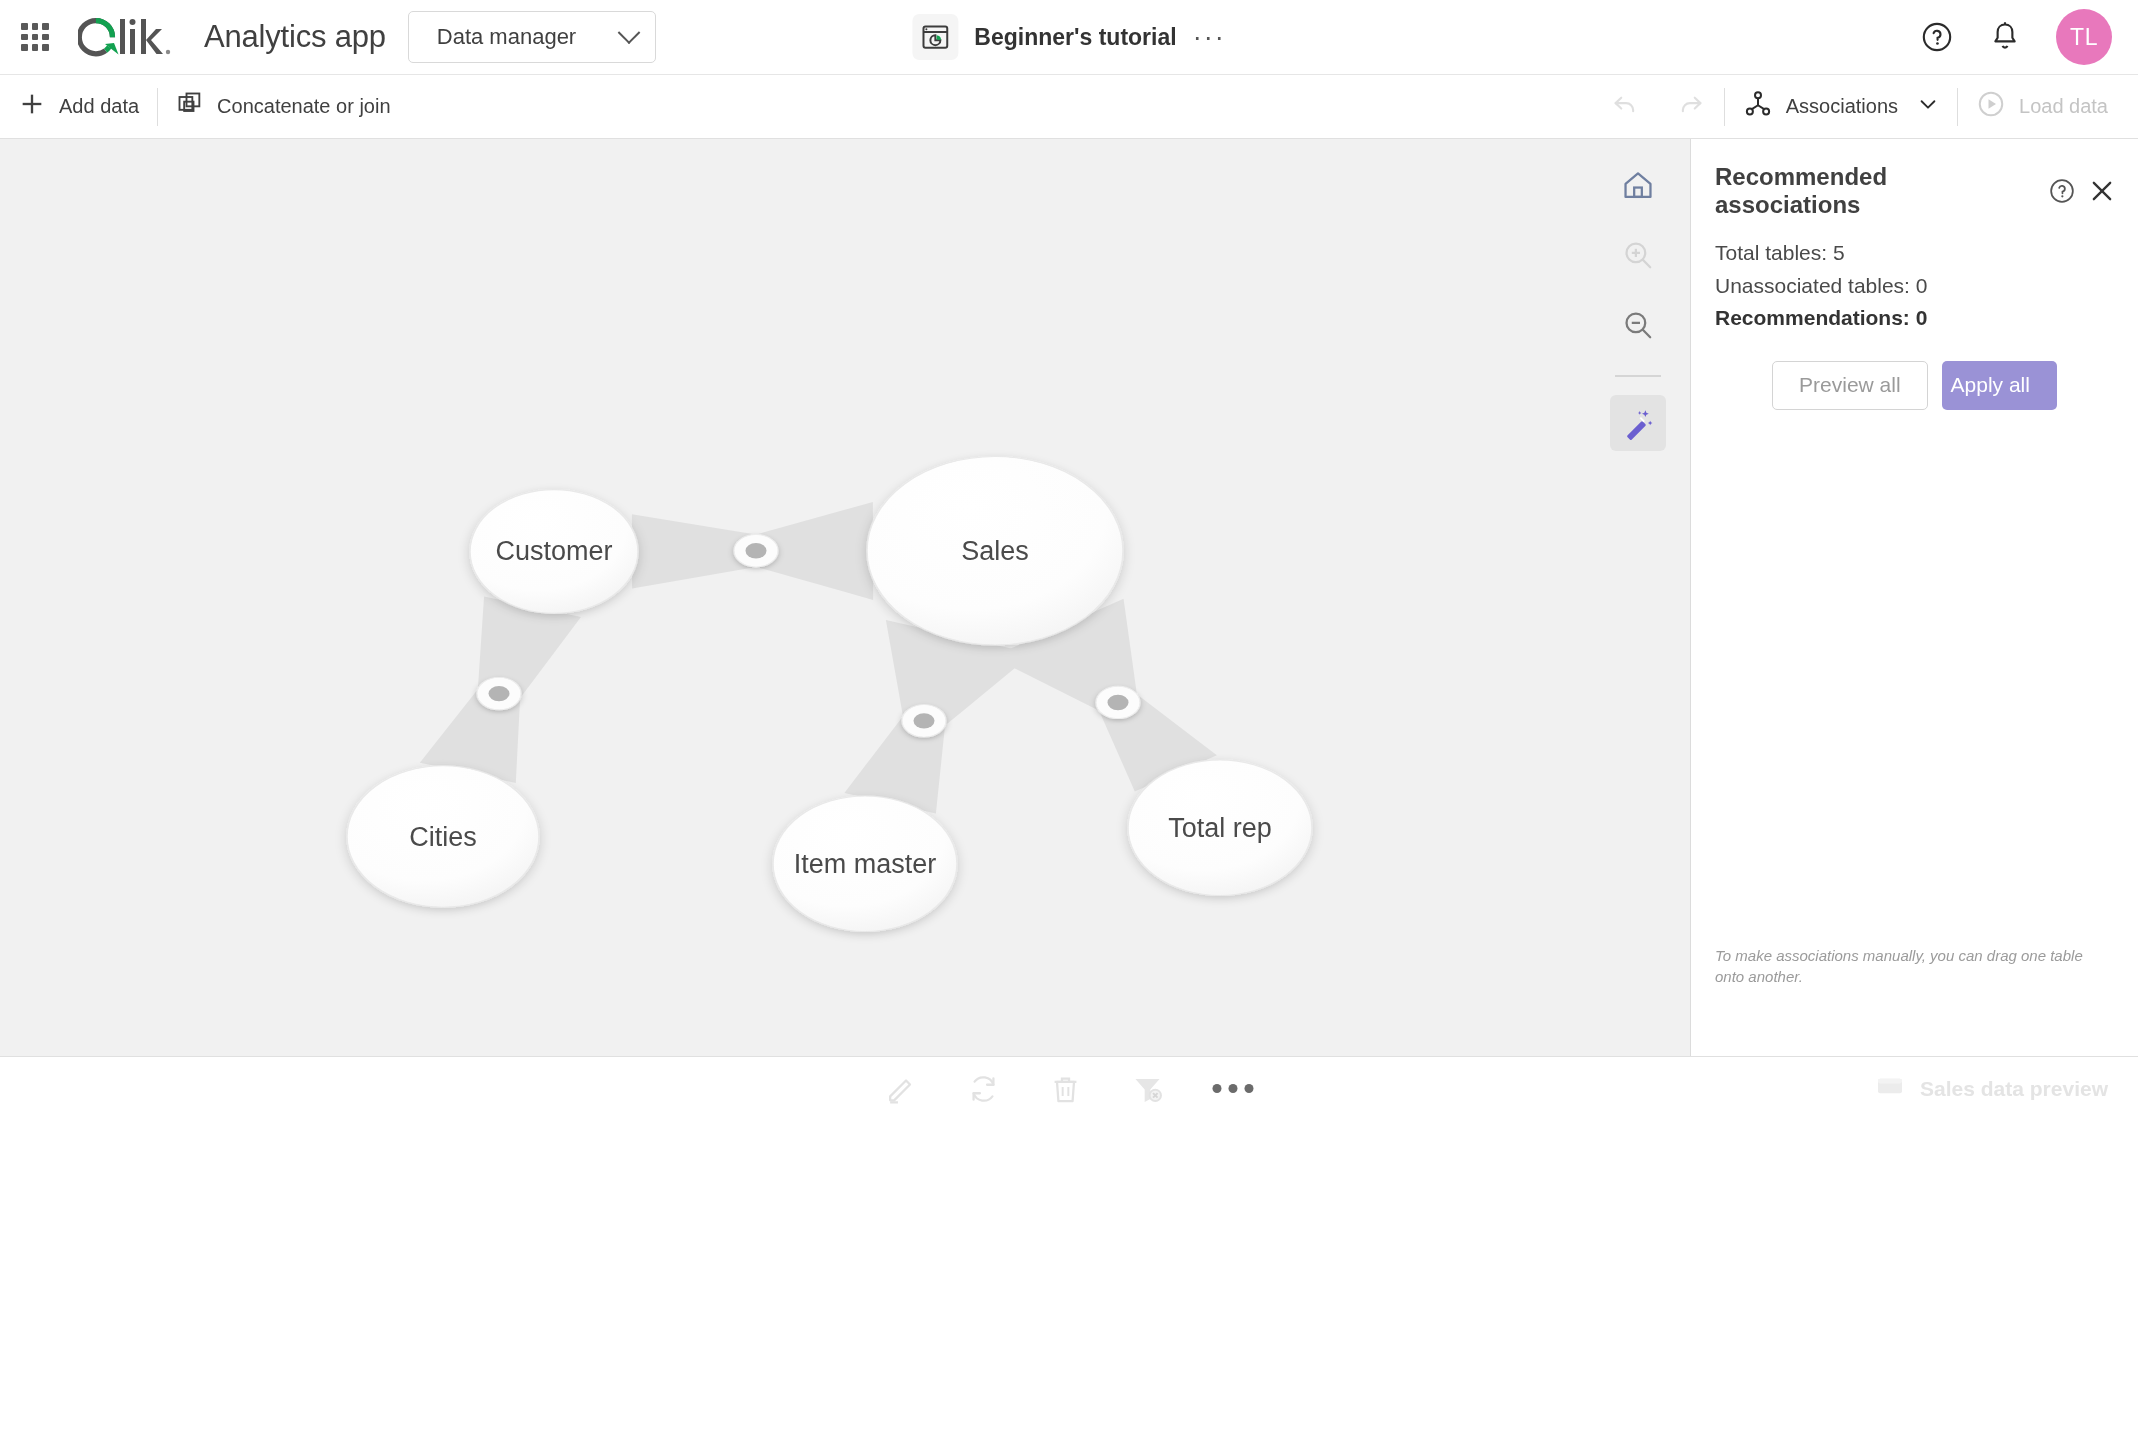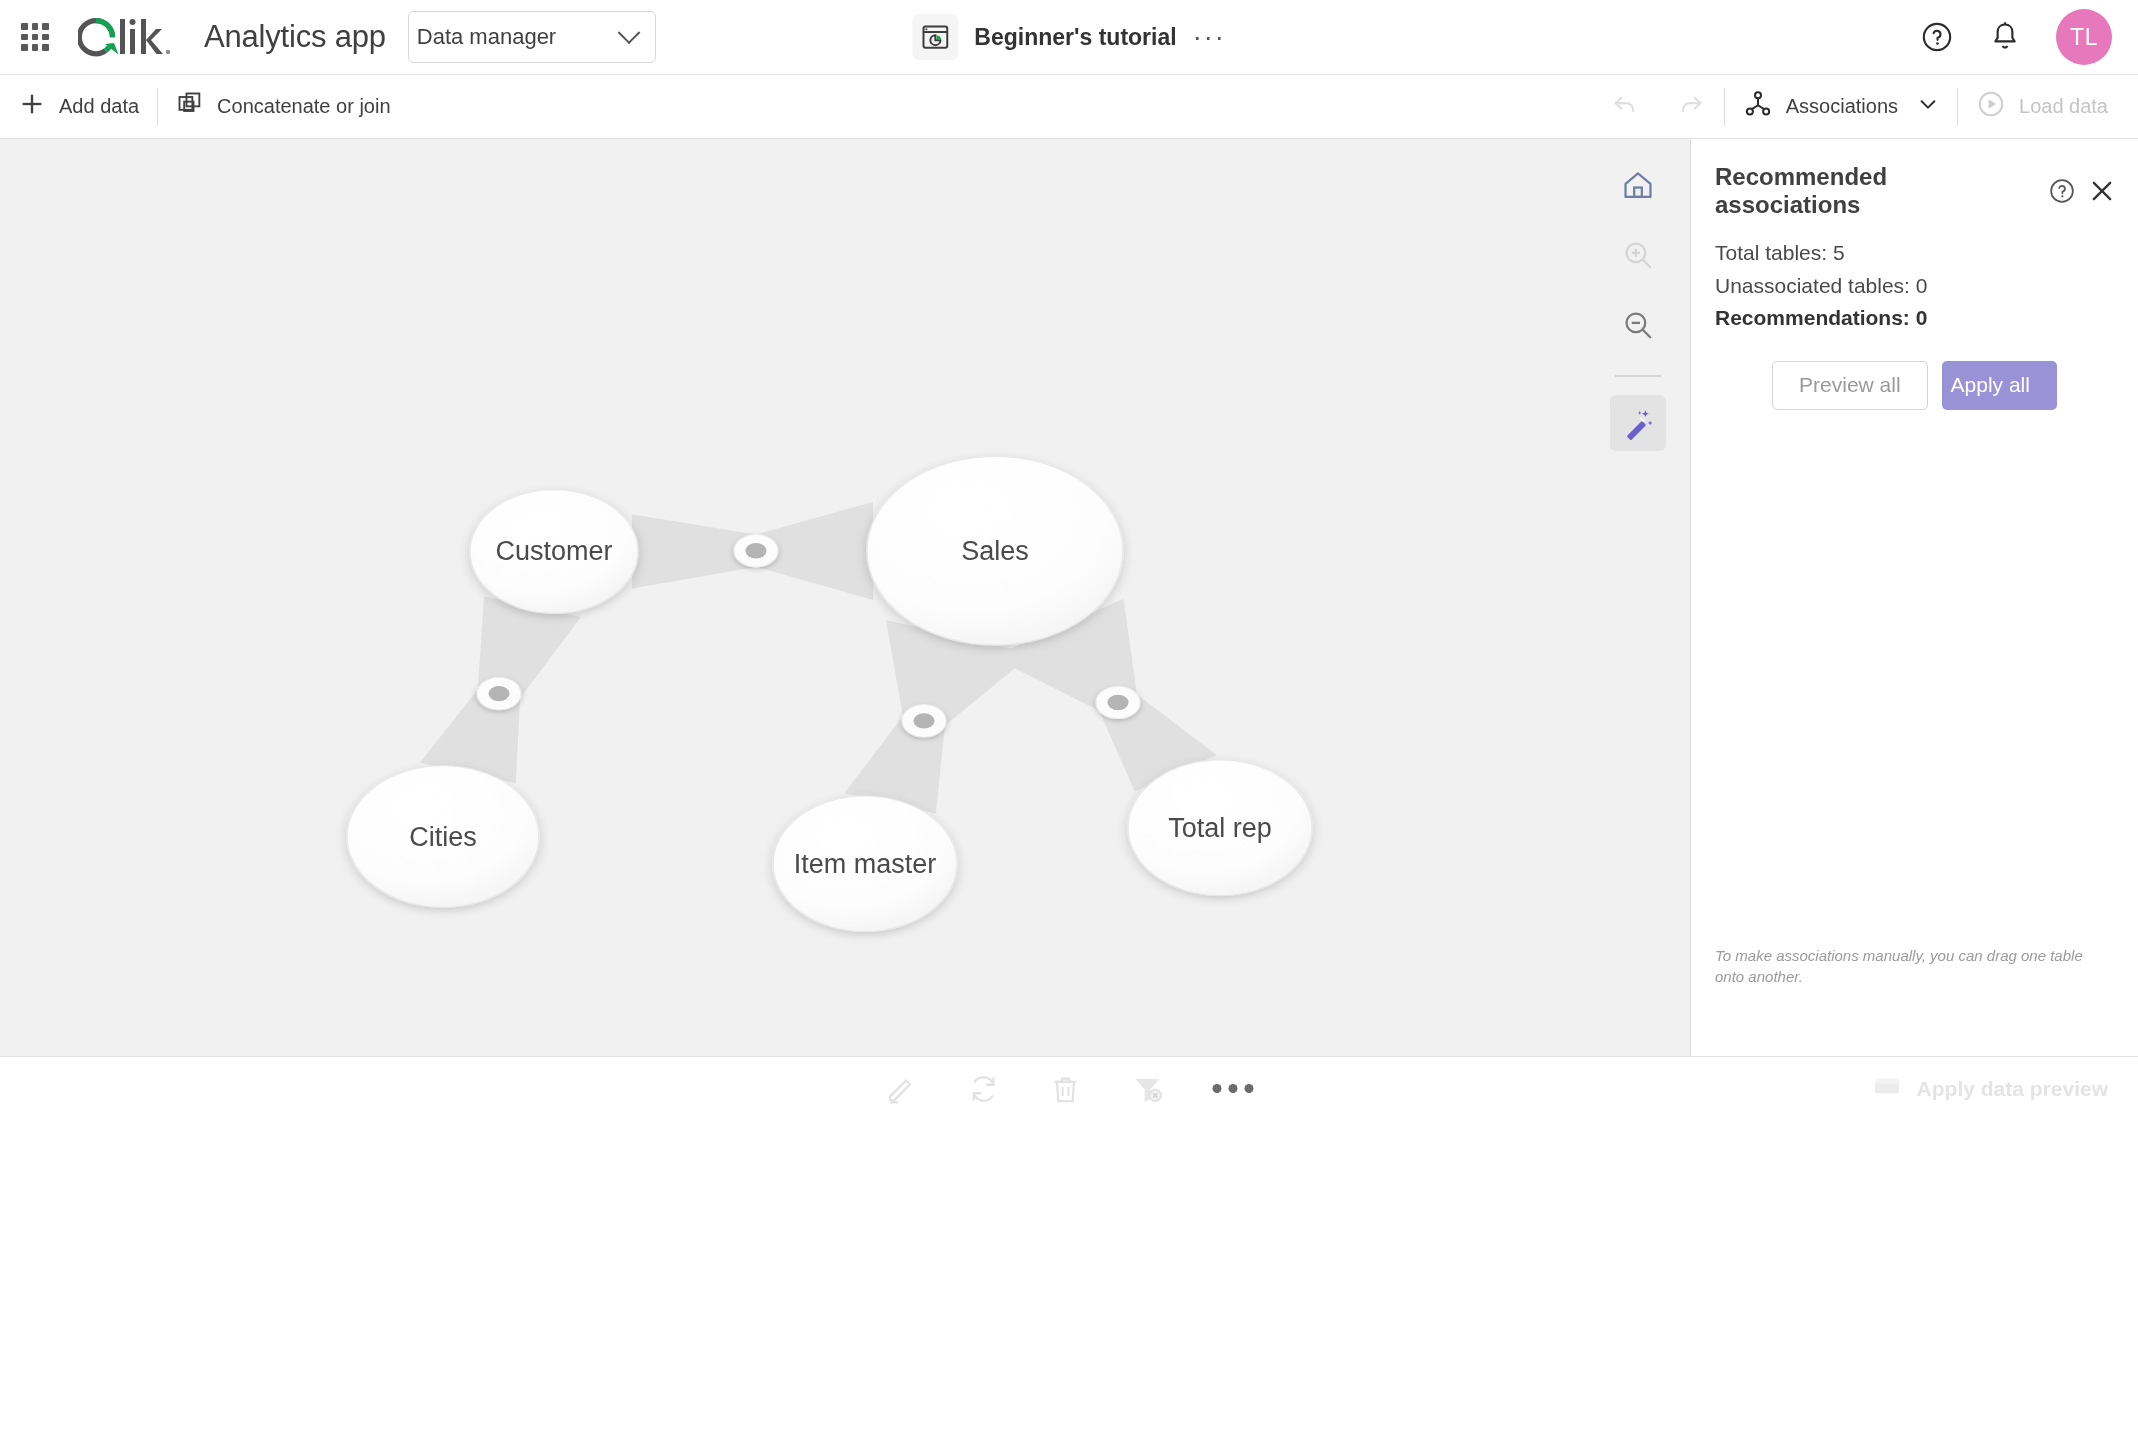--- a/index.html
+++ b/index.html
@@ -28,21 +28,21 @@
 
   .app-title {
     margin-left: 22px; font-size: 31px; color: #404040; font-weight: 400;
     letter-spacing: -0.2px; white-space: nowrap;
   }
 
   .mode-select {
     margin-left: 22px; height: 52px; min-width: 248px;
     border: 1px solid #d9d9d9; border-radius: 5px; background: #fff;
     display: flex; align-items: center; justify-content: space-between;
-    padding: 0 18px 0 8px; cursor: pointer;
+    padding: 0 18px 0 28px; cursor: pointer;
   }
   .mode-select .label { font-size: 22px; color: #404040; }
   .chev { width: 16px; height: 16px; border-right: 2.5px solid #555;
           border-bottom: 2.5px solid #555; transform: rotate(45deg) translate(-3px,-3px); }
 
   .doc-center {
     position: absolute; left: 50%; transform: translateX(-50%);
     display: flex; align-items: center; gap: 16px;
   }
   .doc-icon {
@@ -473,17 +473,17 @@
       </span>
     </div>
 
     <div class="bottom-right">
       <span>
         <svg width="32" height="32" viewBox="0 0 24 24">
           <rect x="3" y="6.5" width="18" height="11" rx="1.6" fill="#ececec"></rect>
           <rect x="3" y="6.5" width="18" height="3.6" rx="1.6" fill="#f3f3f3"></rect>
         </svg>
       </span>
-      <span>Apply data preview</span>
+      <span>Sales data preview</span>
     </div>
   </div>
 
 </div>
 
 </body></html>

